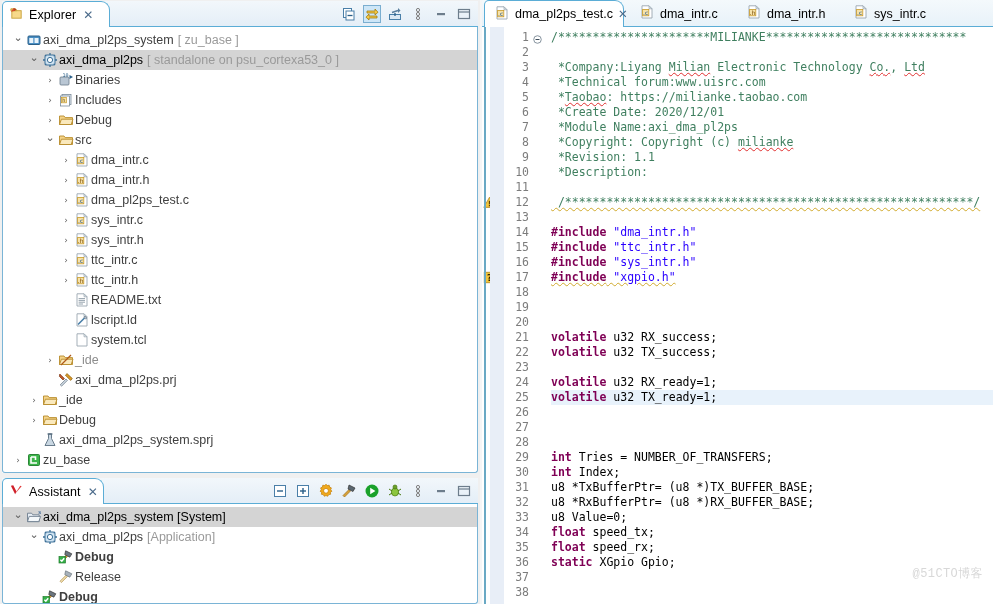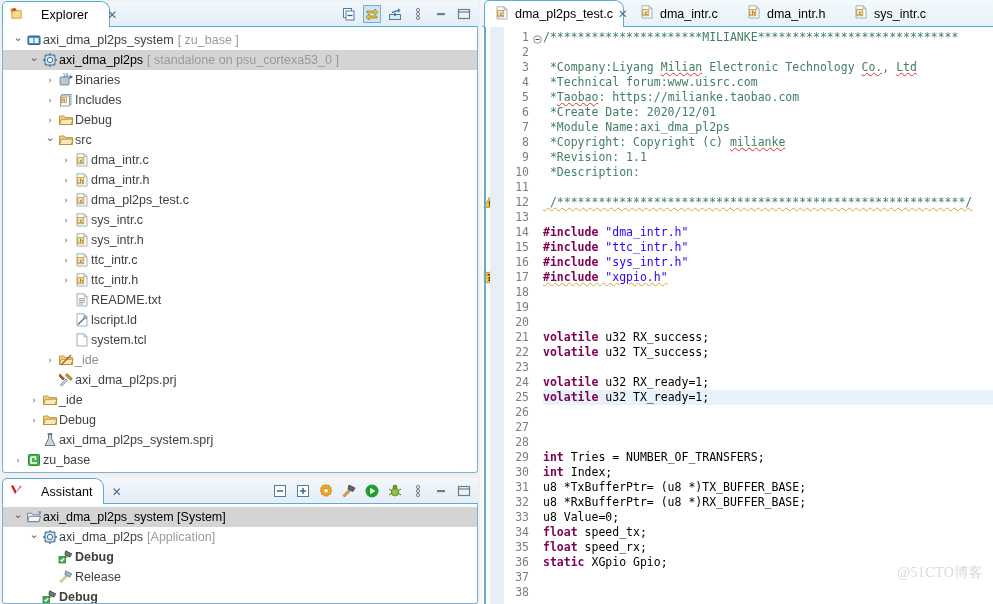--- a/index.html
+++ b/index.html
@@ -24,21 +24,21 @@
   .view-panel { position: absolute; left: 2px; background: #ffffff; }
 
   
   .view-tabbar {
     position: relative; height: 26px;
     background: linear-gradient(to bottom,#f2f7fb 0%,#e4eef7 100%);
     border-bottom: 1px solid #5badd6;
   }
   .view-tab {
     position: absolute; left: 0; top: 0; height: 26px;
-    display: flex; align-items: center; gap: 17px;
+    display: flex; align-items: center; gap: 5px;
     padding: 0 10px 0 6px;
     background: #ffffff;
     border: 1px solid #5badd6;
     border-bottom: none;
     border-top-left-radius: 5px; border-top-right-radius: 9px;
     font-size: 12.5px;
   }
   .view-tab .tab-title { font-weight: 400; color:#000; letter-spacing:.1px; }
   .view-tab .tab-x {
     font-size: 12px; color: #4a6a8a; margin-left: 2px; line-height: 1;
@@ -120,21 +120,21 @@
   }
   #ed-fold {
     position:absolute; left:50px; top:0; width:11px; bottom:0; background:#ffffff;
   }
   #ed-code {
     position:absolute; left:61px; top:0; right:0; bottom:0;
     background:#ffffff;
     font-family:"DejaVu Sans Mono", monospace; font-size:11.5px;
     padding-top:3px; overflow:hidden;
   }
-  .cl { height: 15px; line-height: 15px; white-space: pre; }
+  .cl { height: 15px; line-height: 15px; white-space: pre; margin-left: 8px; }
   .ln { height: 15px; line-height: 15px; padding-right:3px; }
   .cl.cur { background:#e8f2fb; }
   .k  { color:#7f0055; font-weight:bold; }   
   .pp { color:#7f0055; font-weight:bold; }   
   .st { color:#2a00ff; }                     
   .cm { color:#3f7f5f; }                     
   .pl { color:#000000; }
 
   .squig-y {
     text-decoration: underline;
@@ -147,22 +147,22 @@
     text-decoration-style: wavy;
     text-decoration-color: #e03030;
     text-decoration-thickness: 1px;
   }
 
   .annot-mark { position:absolute; left:1px; width:14px; height:14px; }
   .fold-mark { position:absolute; left:1px; width:9px; height:9px; }
 
   #watermark {
     position:absolute; right:10px; bottom:22px;
-    font-size:14px; color:#d8d8d8; letter-spacing:.4px;
-    font-family:Liberation Serif, serif; pointer-events:none;
+    font-size:12px; color:#d8d8d8; letter-spacing:.4px;
+    font-family:Liberation Mono, monospace; pointer-events:none;
   }
 </style>
 </head>
 <body>
 
 <div id="root">
 
   <div id="left-col">
 
     <div class="view-panel" id="explorer-panel" style="top:1px; width:476px; height:472px;">

